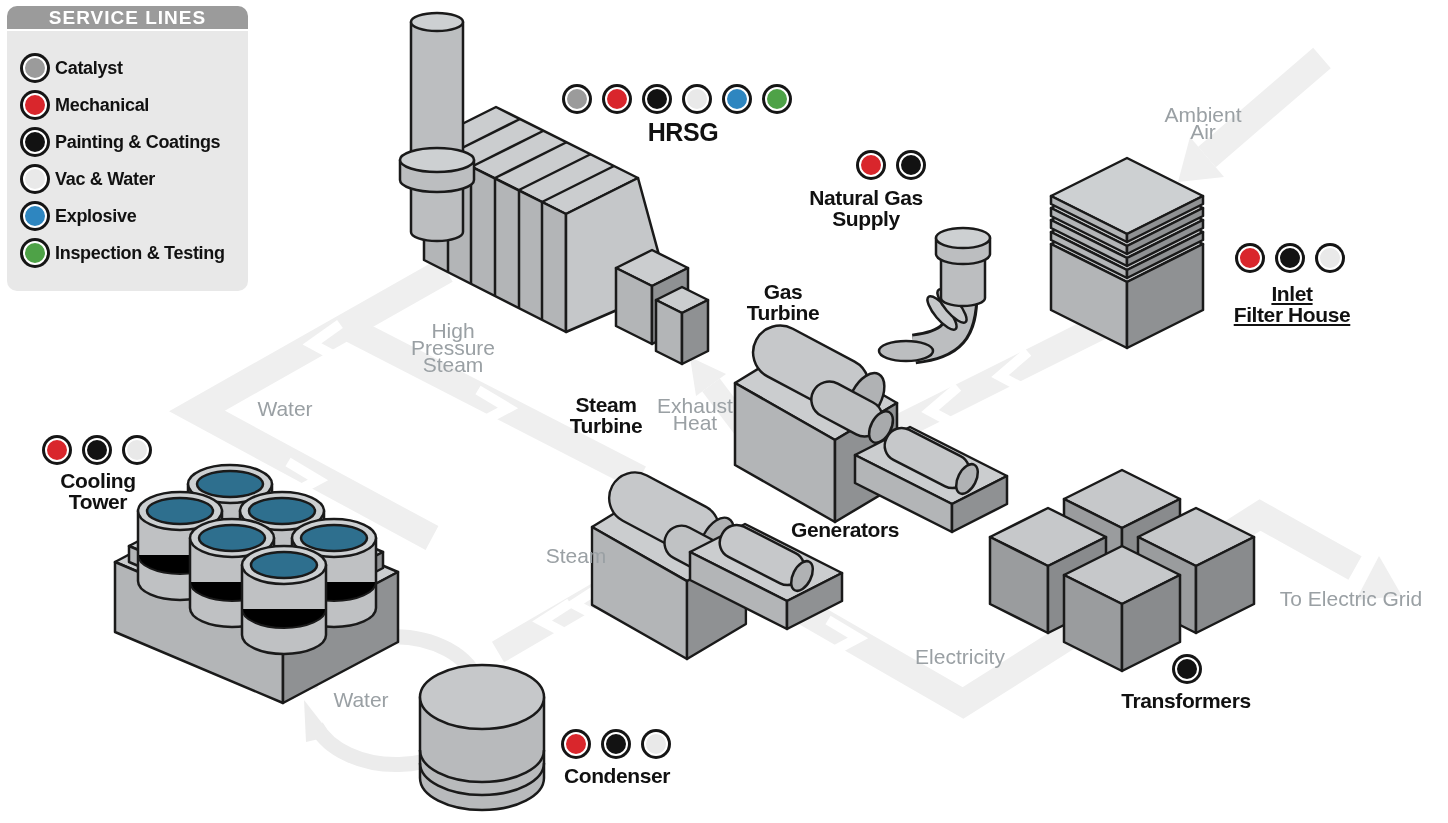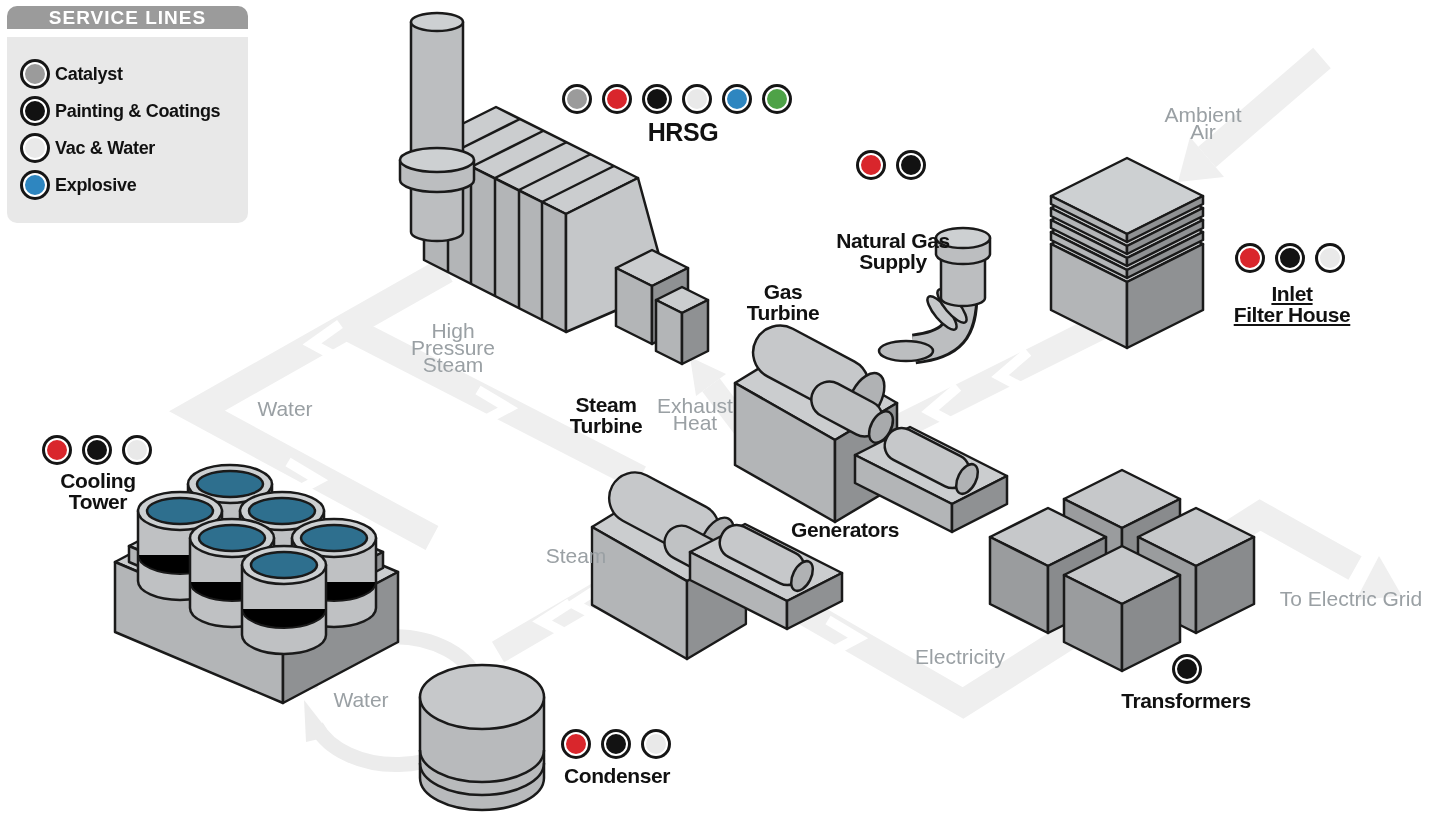--- a/index.html
+++ b/index.html
@@ -4,21 +4,21 @@
 <style>
   html,body{margin:0;padding:0;background:#ffffff;}
   body{font-family:"Liberation Sans", sans-serif;}
   .stage{position:relative;width:1448px;height:823px;background:#ffffff;overflow:hidden;}
   .stage svg.scene{position:absolute;left:0;top:0;}
 
   
   .legend{position:absolute;left:7px;top:6px;width:241px;z-index:5;}
   .legend-header{background:#9b9b9b;border-radius:10px 10px 0 0;height:23px;display:flex;align-items:center;justify-content:center;
     color:#ffffff;font-weight:bold;font-size:19px;letter-spacing:1px;}
-  .legend-body{background:#e8e8e8;border-radius:0 0 10px 10px;margin-top:8px;padding:13px 10px 14px 16px;}
+  .legend-body{background:#e8e8e8;border-radius:0 0 10px 10px;margin-top:2px;padding:13px 10px 14px 16px;}
   .legend-row{display:flex;align-items:center;gap:8px;height:26px;margin:11px 0;}
   .legend-row .label{font-weight:bold;font-size:18px;color:#111;letter-spacing:-0.3px;white-space:nowrap;}
 
   
   .dot{display:inline-block;width:20px;height:20px;border:2.5px solid #ffffff;border-radius:50%;
     box-shadow:0 0 0 3px #151515;background:#999;flex:0 0 auto;}
   .dots-row{position:absolute;display:flex;gap:16px;transform:translateX(-50%);z-index:4;}
 
   
   .comp-label{position:absolute;transform:translateX(-50%);text-align:center;color:#111;font-weight:bold;
@@ -281,30 +281,38 @@
   </svg>
 
   <div class="legend">
     <div class="legend-header">SERVICE LINES</div>
     <div class="legend-body">
       <div class="legend-row">
         <span class="dot" style="background: rgb(155, 155, 155);"></span>
         <span class="label">Catalyst</span>
       </div>
       <div class="legend-row">
+        <span class="dot" style="background: rgb(217, 38, 44);"></span>
+        <span class="label">Mechanical</span>
+      </div>
+      <div class="legend-row">
         <span class="dot" style="background: rgb(18, 18, 18);"></span>
         <span class="label">Painting &amp; Coatings</span>
       </div>
       <div class="legend-row">
         <span class="dot" style="background: rgb(233, 233, 233);"></span>
         <span class="label">Vac &amp; Water</span>
       </div>
       <div class="legend-row">
         <span class="dot" style="background: rgb(46, 134, 192);"></span>
         <span class="label">Explosive</span>
+      </div>
+      <div class="legend-row">
+        <span class="dot" style="background: rgb(78, 162, 71);"></span>
+        <span class="label">Inspection &amp; Testing</span>
       </div>
     </div>
   </div>
 
   <div class="dots-row" style="left:677px;top:87px;">
       <span class="dot" style="background: rgb(155, 155, 155);"></span>
       <span class="dot" style="background: rgb(217, 38, 44);"></span>
       <span class="dot" style="background: rgb(18, 18, 18);"></span>
       <span class="dot" style="background: rgb(233, 233, 233);"></span>
       <span class="dot" style="background: rgb(46, 134, 192);"></span>
@@ -328,21 +336,21 @@
       <span class="dot" style="background: rgb(217, 38, 44);"></span>
       <span class="dot" style="background: rgb(18, 18, 18);"></span>
       <span class="dot" style="background: rgb(233, 233, 233);"></span>
     </div>
   <div class="dots-row" style="left:1187px;top:657px;">
       <span class="dot" style="background: rgb(18, 18, 18);"></span>
     </div>
 
   <div class="comp-label big" style="left:683px;top:120px;">HRSG</div>
 
-  <div class="comp-label" style="left:893px;top:187px;margin-top:43px;">
+  <div class="comp-label" style="left:866px;top:187px;">
     <div>Natural Gas</div>
     <div>Supply</div>
   </div>
 
   <div class="comp-label" style="left:1292px;top:283px;text-decoration:underline;">
     <div>Inlet</div>
     <div>Filter House</div>
   </div>
 
   <div class="comp-label" style="left:783px;top:281px;">

